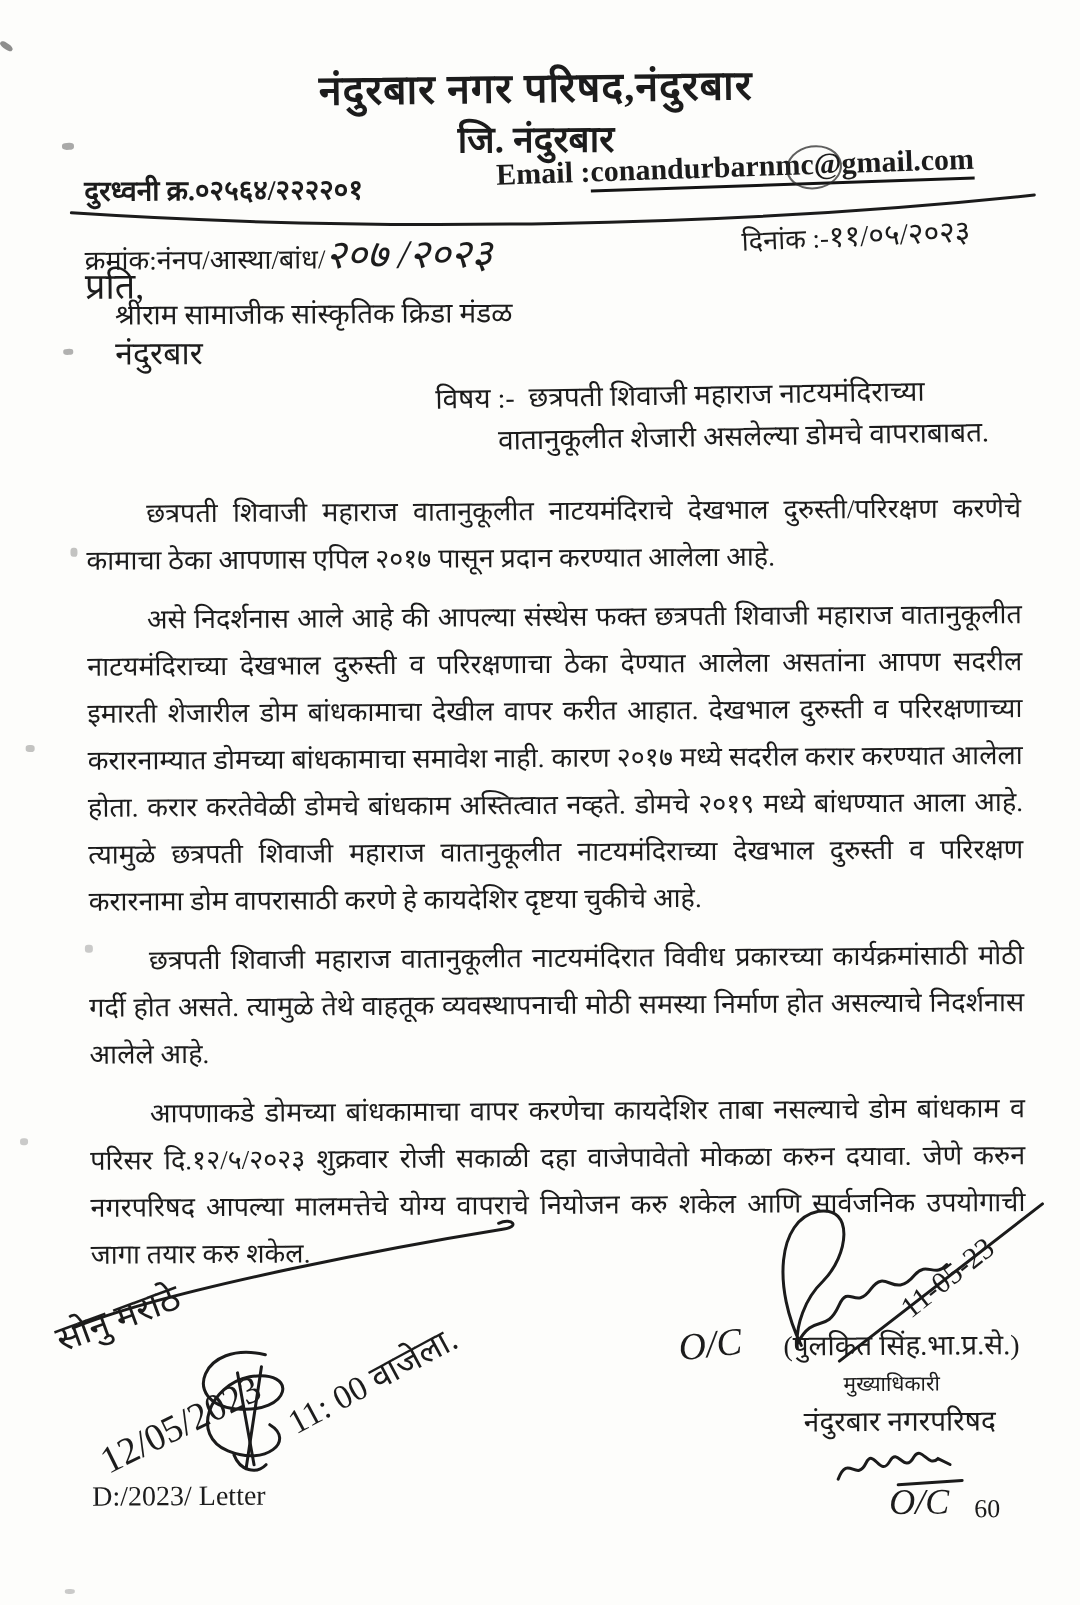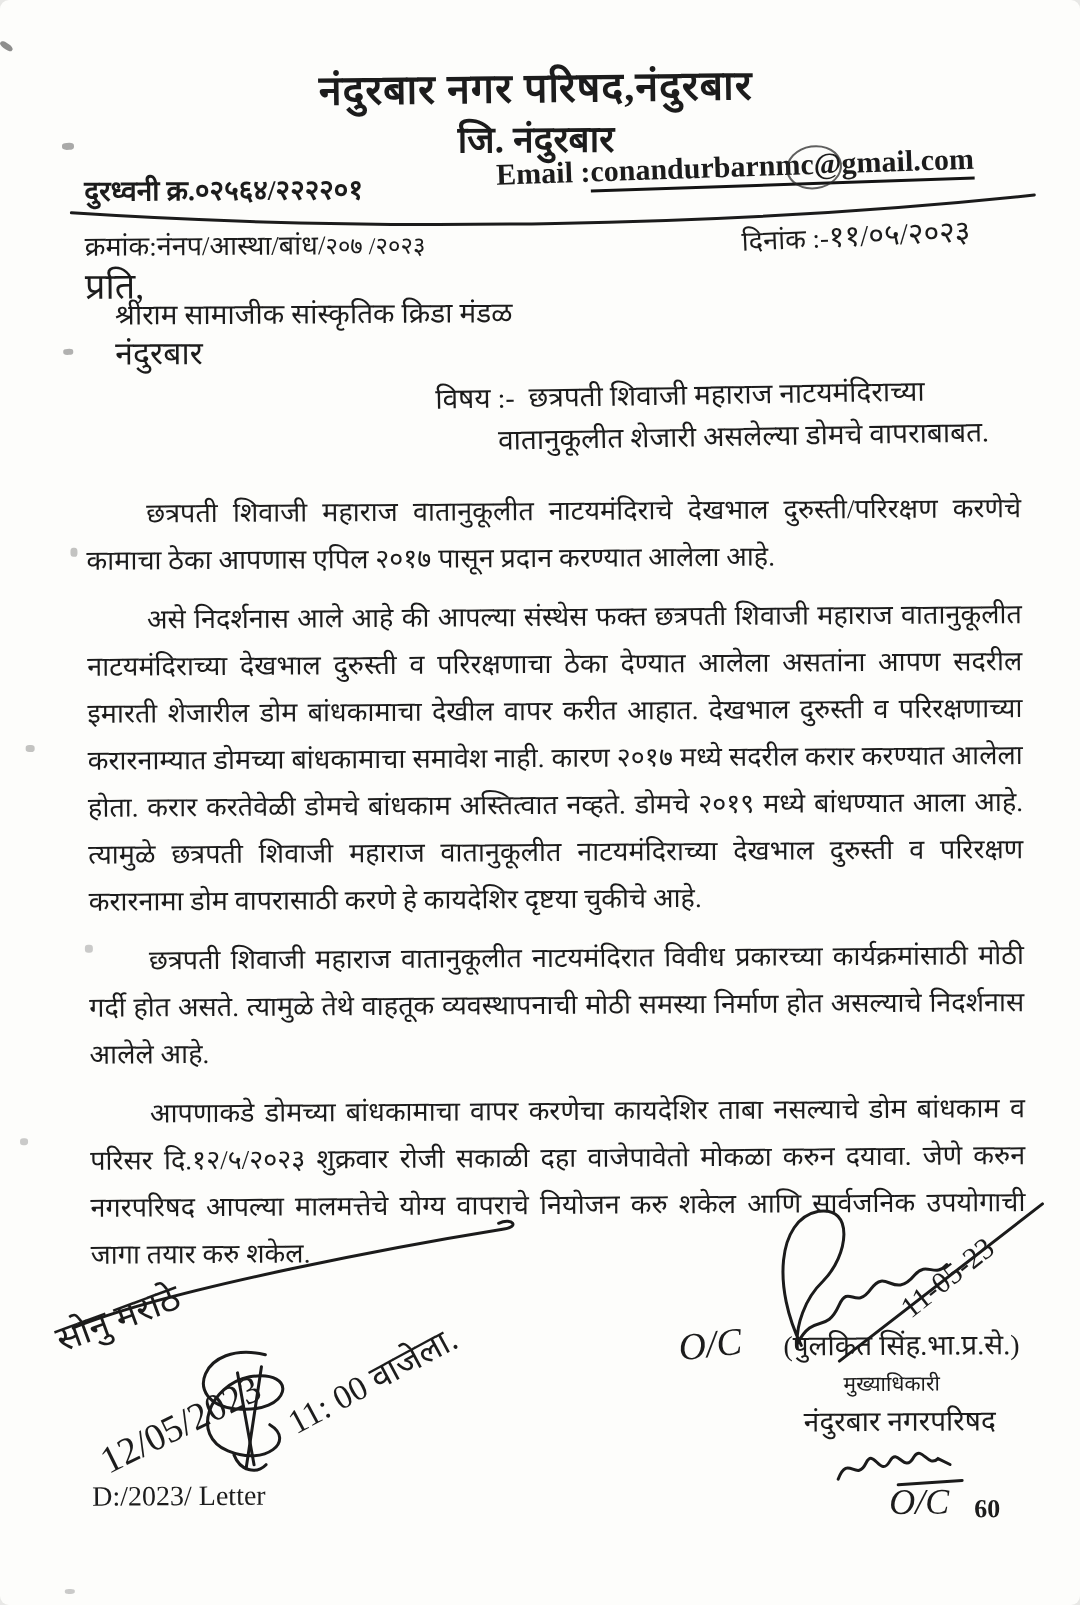--- a/index.html
+++ b/index.html
@@ -3,21 +3,20 @@
 <meta charset="utf-8">
 <style>
   html,body{margin:0;padding:0;background:#e8e8e6;}
   #scan-page{
     position:relative;
     width:1080px;height:1605px;
     background:#fdfdfb;
     overflow:hidden;
     font-family:"Liberation Serif","DejaVu Serif",serif;
     color:#1c1c1c;
-    border-radius:9px;
   }
   #content{
     position:absolute;inset:0;
     transform:rotate(-0.35deg);
   }
   
   .org-name{
     position:absolute;top:58px;left:0;width:100%;
     text-align:center;font-size:41px;font-weight:bold;
     letter-spacing:1px;transform:rotate(-0.4deg);
@@ -42,21 +41,21 @@
     position:absolute;top:147px;left:790px;width:52px;height:40px;
     border:2px solid #2a2a2a;border-radius:50%;
     transform:rotate(-8deg);opacity:.75;
   }
   .header-rule{position:absolute;top:196px;left:0;width:1080px;height:40px;}
   
   .ref-line{
     position:absolute;top:224px;left:88px;font-size:27px;white-space:nowrap;
   }
   .hw{font-family:cursive;}
-  .ref-line .hw{font-size:24px;}
+  .ref-line .hw{font-size:40px;font-style:italic;}
   .date-line{
     position:absolute;top:216px;left:745px;font-size:27px;white-space:nowrap;
     transform:rotate(-2deg);
   }
   .date-line .hw{font-size:30px;}
   .prati{position:absolute;top:258px;left:88px;font-size:36px;}
   .rcpt1{position:absolute;top:292px;left:118px;font-size:28px;}
   .rcpt2{position:absolute;top:328px;left:118px;font-size:32px;}
   
   .subject{
@@ -87,21 +86,20 @@
   .sig-desig{position:absolute;top:176px;left:200px;font-size:21px;}
   .sig-org{position:absolute;top:208px;left:160px;font-size:28px;white-space:nowrap;}
   .scribble-svg{position:absolute;top:248px;left:190px;}
   .oc-2{
     position:absolute;top:288px;left:245px;
     font-family:cursive;font-size:36px;font-style:italic;white-space:nowrap;
   }
   .page-num{
     position:absolute;top:302px;left:330px;font-size:26px;
     font-family:"Liberation Serif",serif;
-    font-weight:bold;
   }
   
   .recv-area{position:absolute;top:1215px;left:30px;width:520px;height:330px;}
   .recv-name{
     position:absolute;top:75px;left:20px;
     font-family:cursive;font-size:36px;transform:rotate(-20deg);
     white-space:nowrap;
   }
   .recv-flourish{position:absolute;top:0;left:0;}
   .recv-loops{position:absolute;top:120px;left:140px;}

